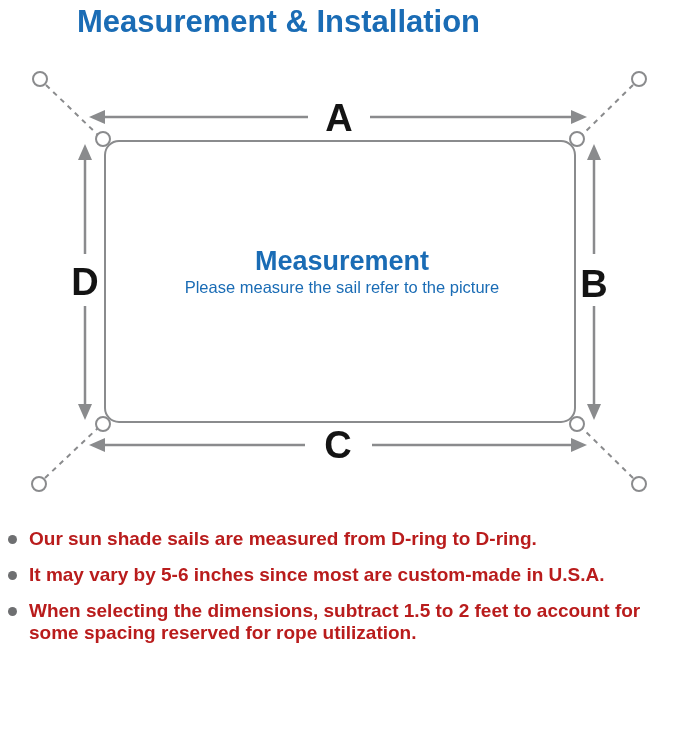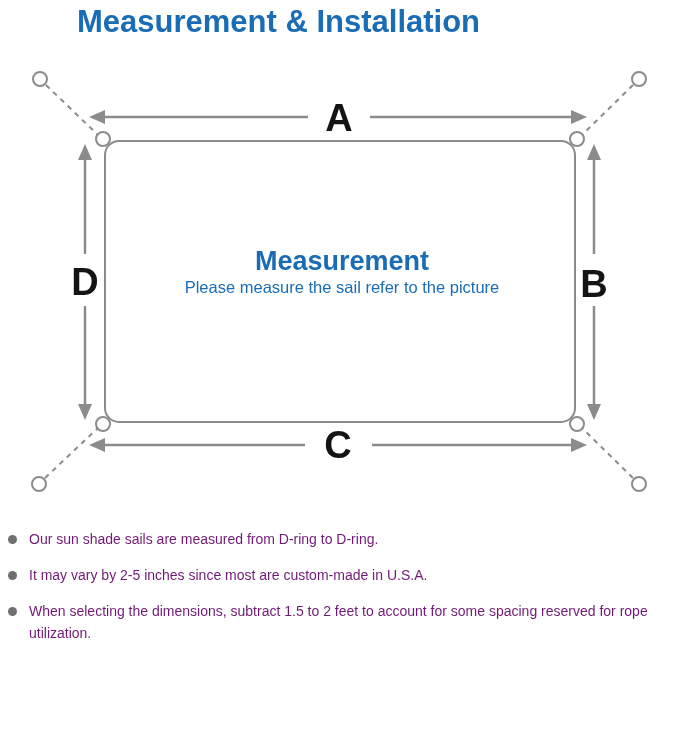--- a/index.html
+++ b/index.html
@@ -57,23 +57,24 @@
     left: 8px;
     width: 666px;
     list-style: none;
     margin: 0;
     padding: 0;
   }
   .note-item {
     position: relative;
     padding-left: 21px;
     margin-bottom: 14px;
-    font-size: 14px;
+    font-size: 19px;
     line-height: 22px;
-    color: #701a75;
+    color: #b91c1c;
+    font-weight: bold;
   }
   .bullet-dot {
     position: absolute;
     left: 0;
     top: 7px;
     width: 9px;
     height: 9px;
     border-radius: 50%;
     background: #6e6f71;
   }
@@ -146,19 +147,19 @@
   </g>
 </svg>
 
 <ul class="notes-list">
   <li class="note-item">
     <span class="bullet-dot"></span>
     <span>Our sun shade sails are measured from D-ring to D-ring.</span>
   </li>
   <li class="note-item">
     <span class="bullet-dot"></span>
-    <span>It may vary by 2-5 inches since most are custom-made in U.S.A.</span>
+    <span>It may vary by 5-6 inches since most are custom-made in U.S.A.</span>
   </li>
   <li class="note-item">
     <span class="bullet-dot"></span>
     <span>When selecting the dimensions, subtract 1.5 to 2 feet to account for some spacing reserved for rope utilization.</span>
   </li>
 </ul>
 
 </body></html>

